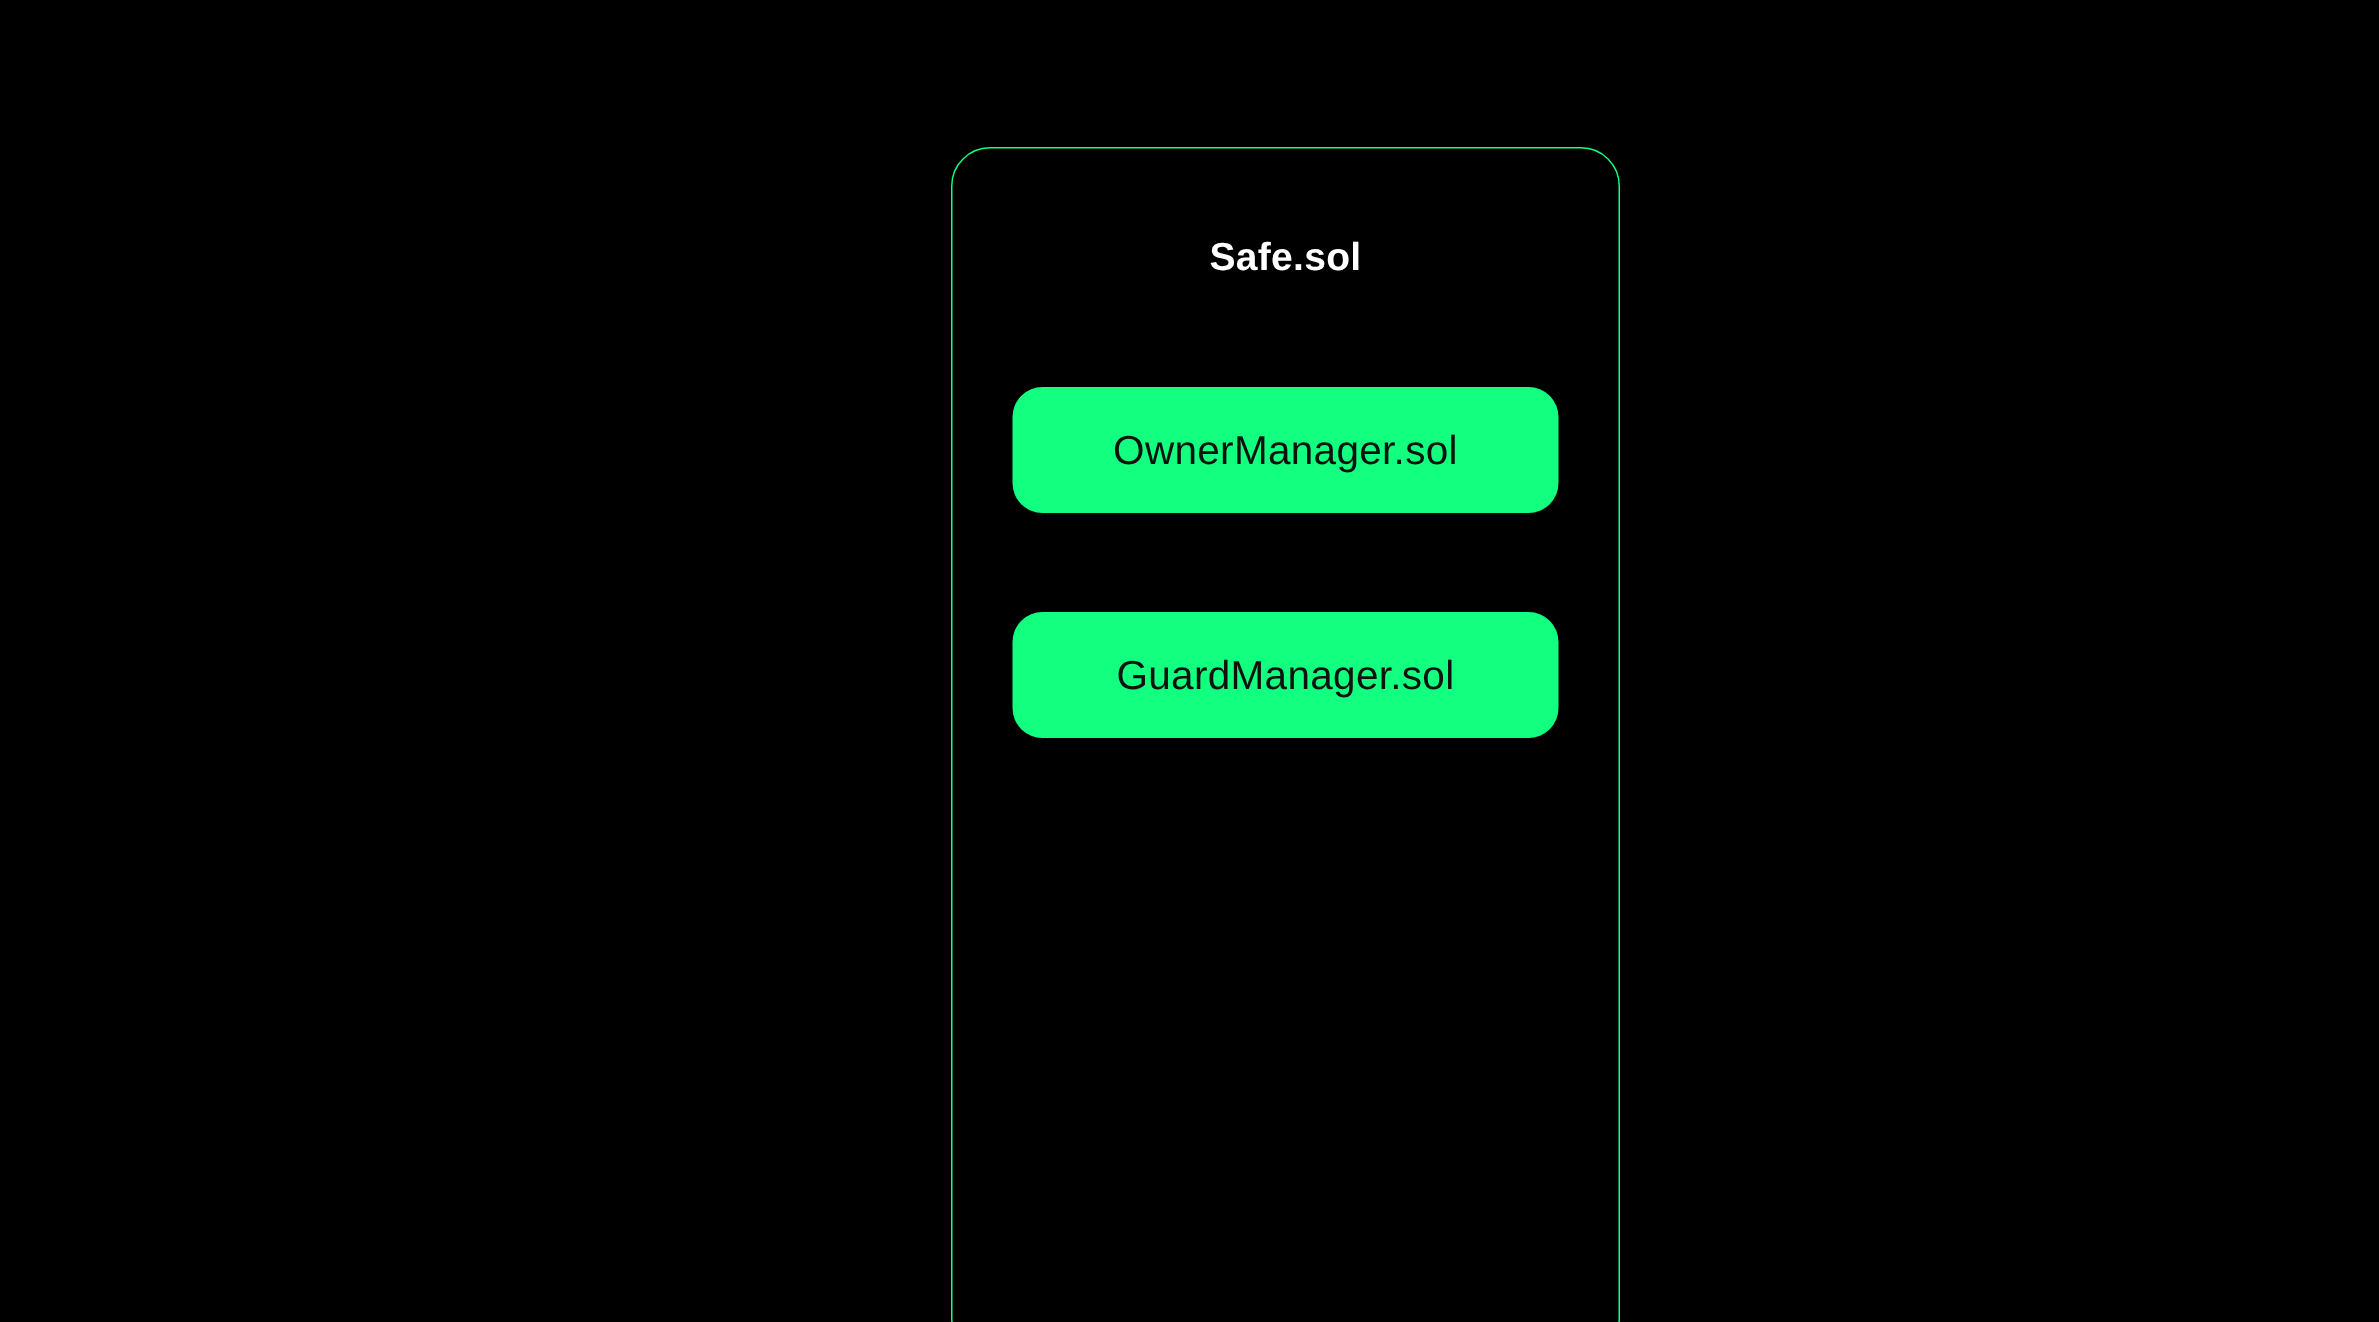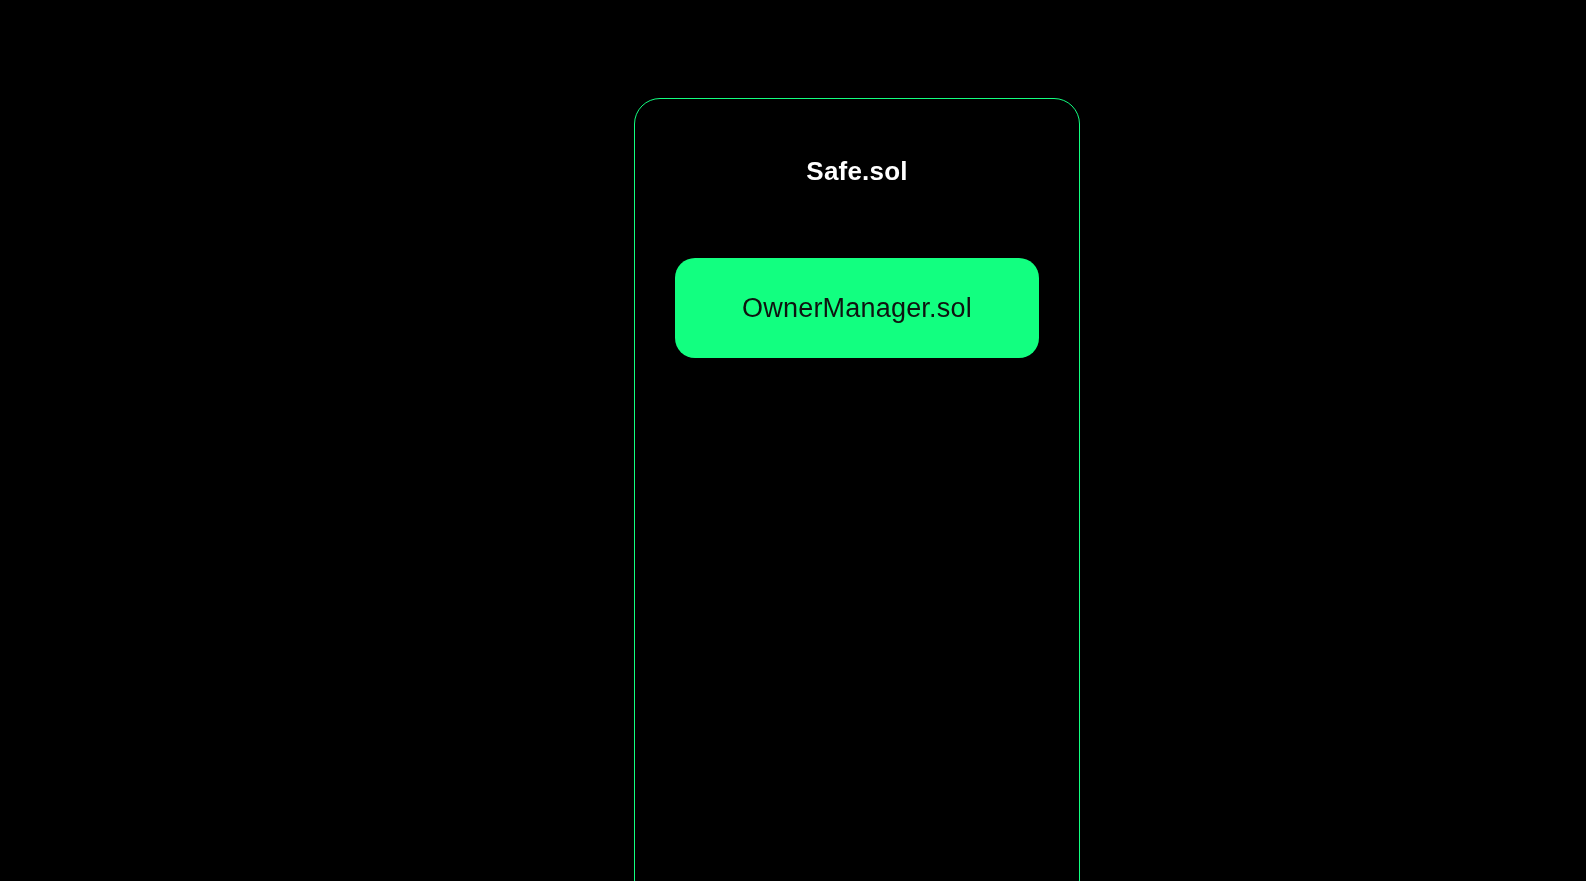--- a/index.html
+++ b/index.html
@@ -45,21 +45,21 @@
 
   .module-stack {
     margin-top: 40px;
     display: flex;
     flex-direction: column;
     gap: 34px;
   }
 
   .module-box {
     width: 364px;
-    height: 100px;
+    height: 84px;
     background: #12ff80;
     border-radius: 20px;
     display: flex;
     align-items: center;
     justify-content: center;
   }
 
   .module-label {
     color: #0f1310;
     font-size: 27px;
@@ -79,16 +79,19 @@
 
     <div class="module-stack">
 
       <div class="module-box">
         <span class="module-label">OwnerManager.sol</span>
       </div>
 
 
 
 
+      <div class="module-box">
+        <span class="module-label">GuardManager.sol</span>
+      </div>
 
     </div>
   </div>
 </div>
 
 </body></html>

